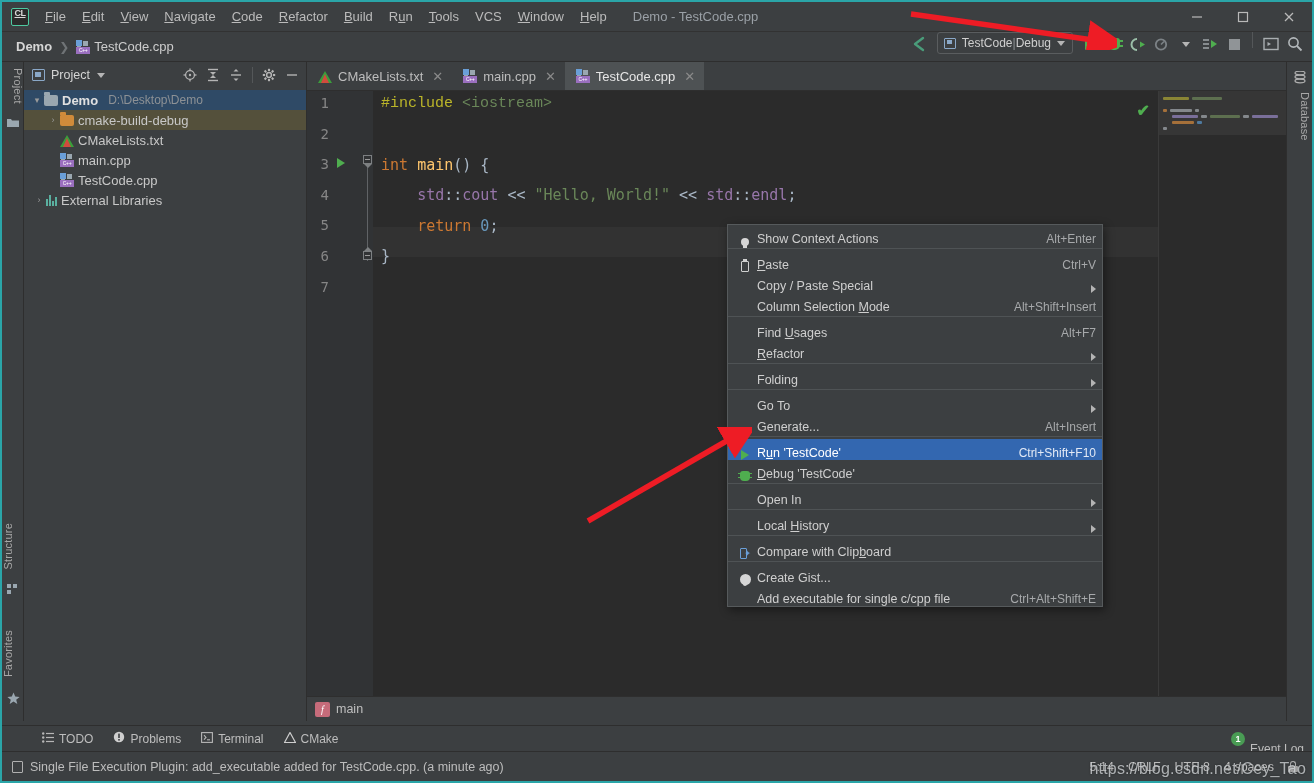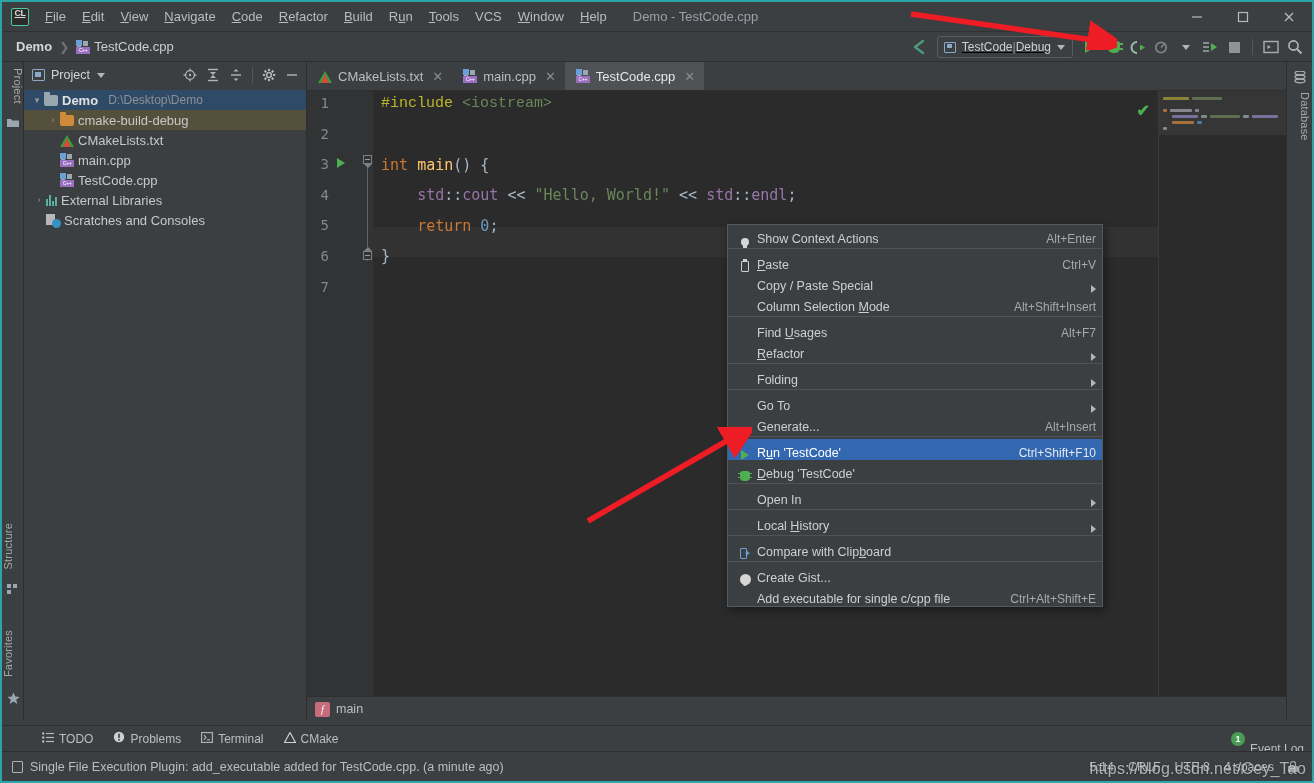--- a/index.html
+++ b/index.html
@@ -74,21 +74,21 @@
     content: ""; position: absolute; left: 0; bottom: 0;
     border-left: 7px solid transparent; border-right: 7px solid transparent;
     border-bottom: 12px solid #3b9e3b;
   }
   .cmake-icon:after {
     content: ""; position: absolute; left: 3px; bottom: 0;
     border-left: 4px solid transparent; border-right: 4px solid transparent;
     border-bottom: 9px solid #d14b3d;
   }
 
-  .rt-right { position: absolute; right: 6px; top: 0; height: 30px; display: flex; align-items: center; gap: 2px; text-decoration: underline; }
+  .rt-right { position: absolute; right: 6px; top: 0; height: 30px; display: flex; align-items: flex-start; gap: 2px; }
   .ticon { width: 22px; height: 24px; display: flex; align-items: center; justify-content: center; color: #b0b0b0; font-size: 13px; }
   .runcfg {
     display: flex; align-items: center; gap: 6px;
     border: 1px solid #5a5d5f; border-radius: 3px; height: 22px;
     padding: 0 7px 0 6px; background: #3c3f41; margin: 0 4px;
   }
   .runcfg .rc-icon {
     width: 12px; height: 11px; border: 1.6px solid #8aa8c8; border-radius: 1px;
     position: relative;
   }
@@ -552,27 +552,20 @@
         <span class="tw">›</span>
         <span class="lib-icon">
             <i style="height:7px"></i>
             <i style="height:11px"></i>
             <i style="height:5px"></i>
             <i style="height:9px"></i>
           </span>
         <span class="tlabel">External Libraries</span>
       </div>
 
-      <div class="trow" style="padding-left:22px;">
-        <span class="scratch-icon">
-            <span class="pg"></span>
-            <span class="cl"></span>
-          </span>
-        <span class="tlabel">Scratches and Consoles</span>
-      </div>
 
     </div>
   </div>
 
   <div class="editor-wrap">
 
     <div class="tabs">
       <div class="tab">
         <span class="cmake-icon"></span>
         <span>CMakeLists.txt</span>

